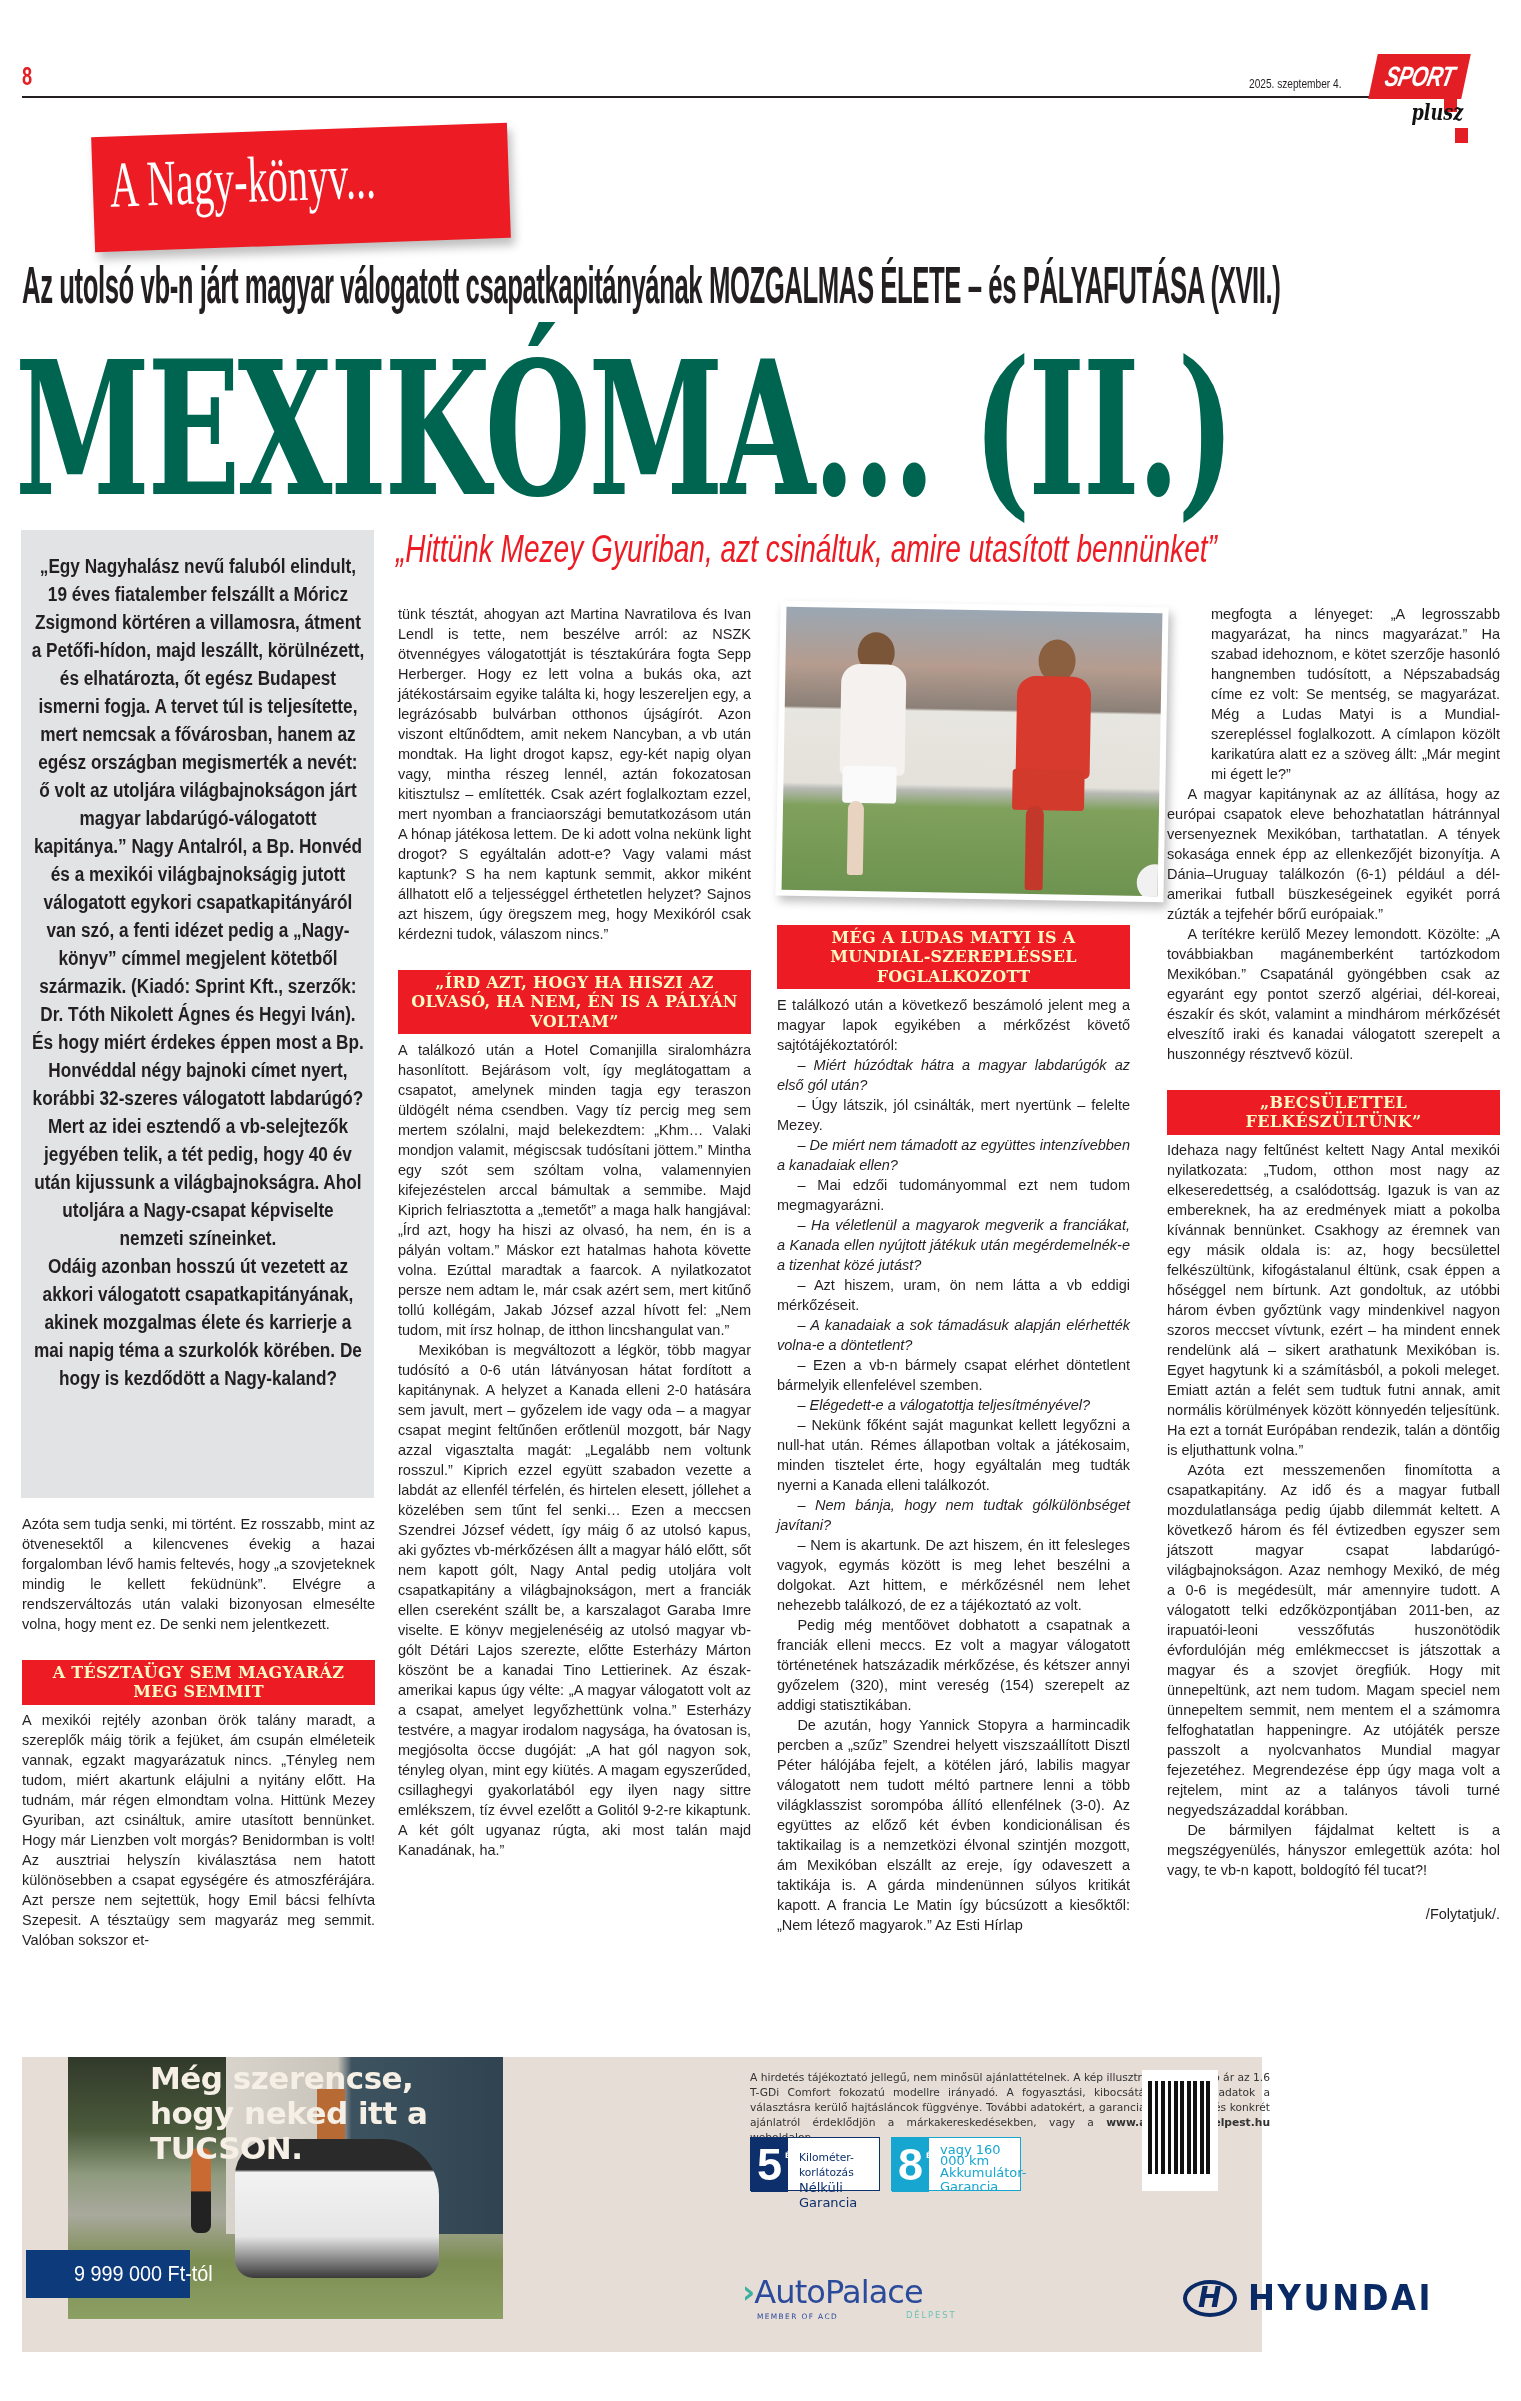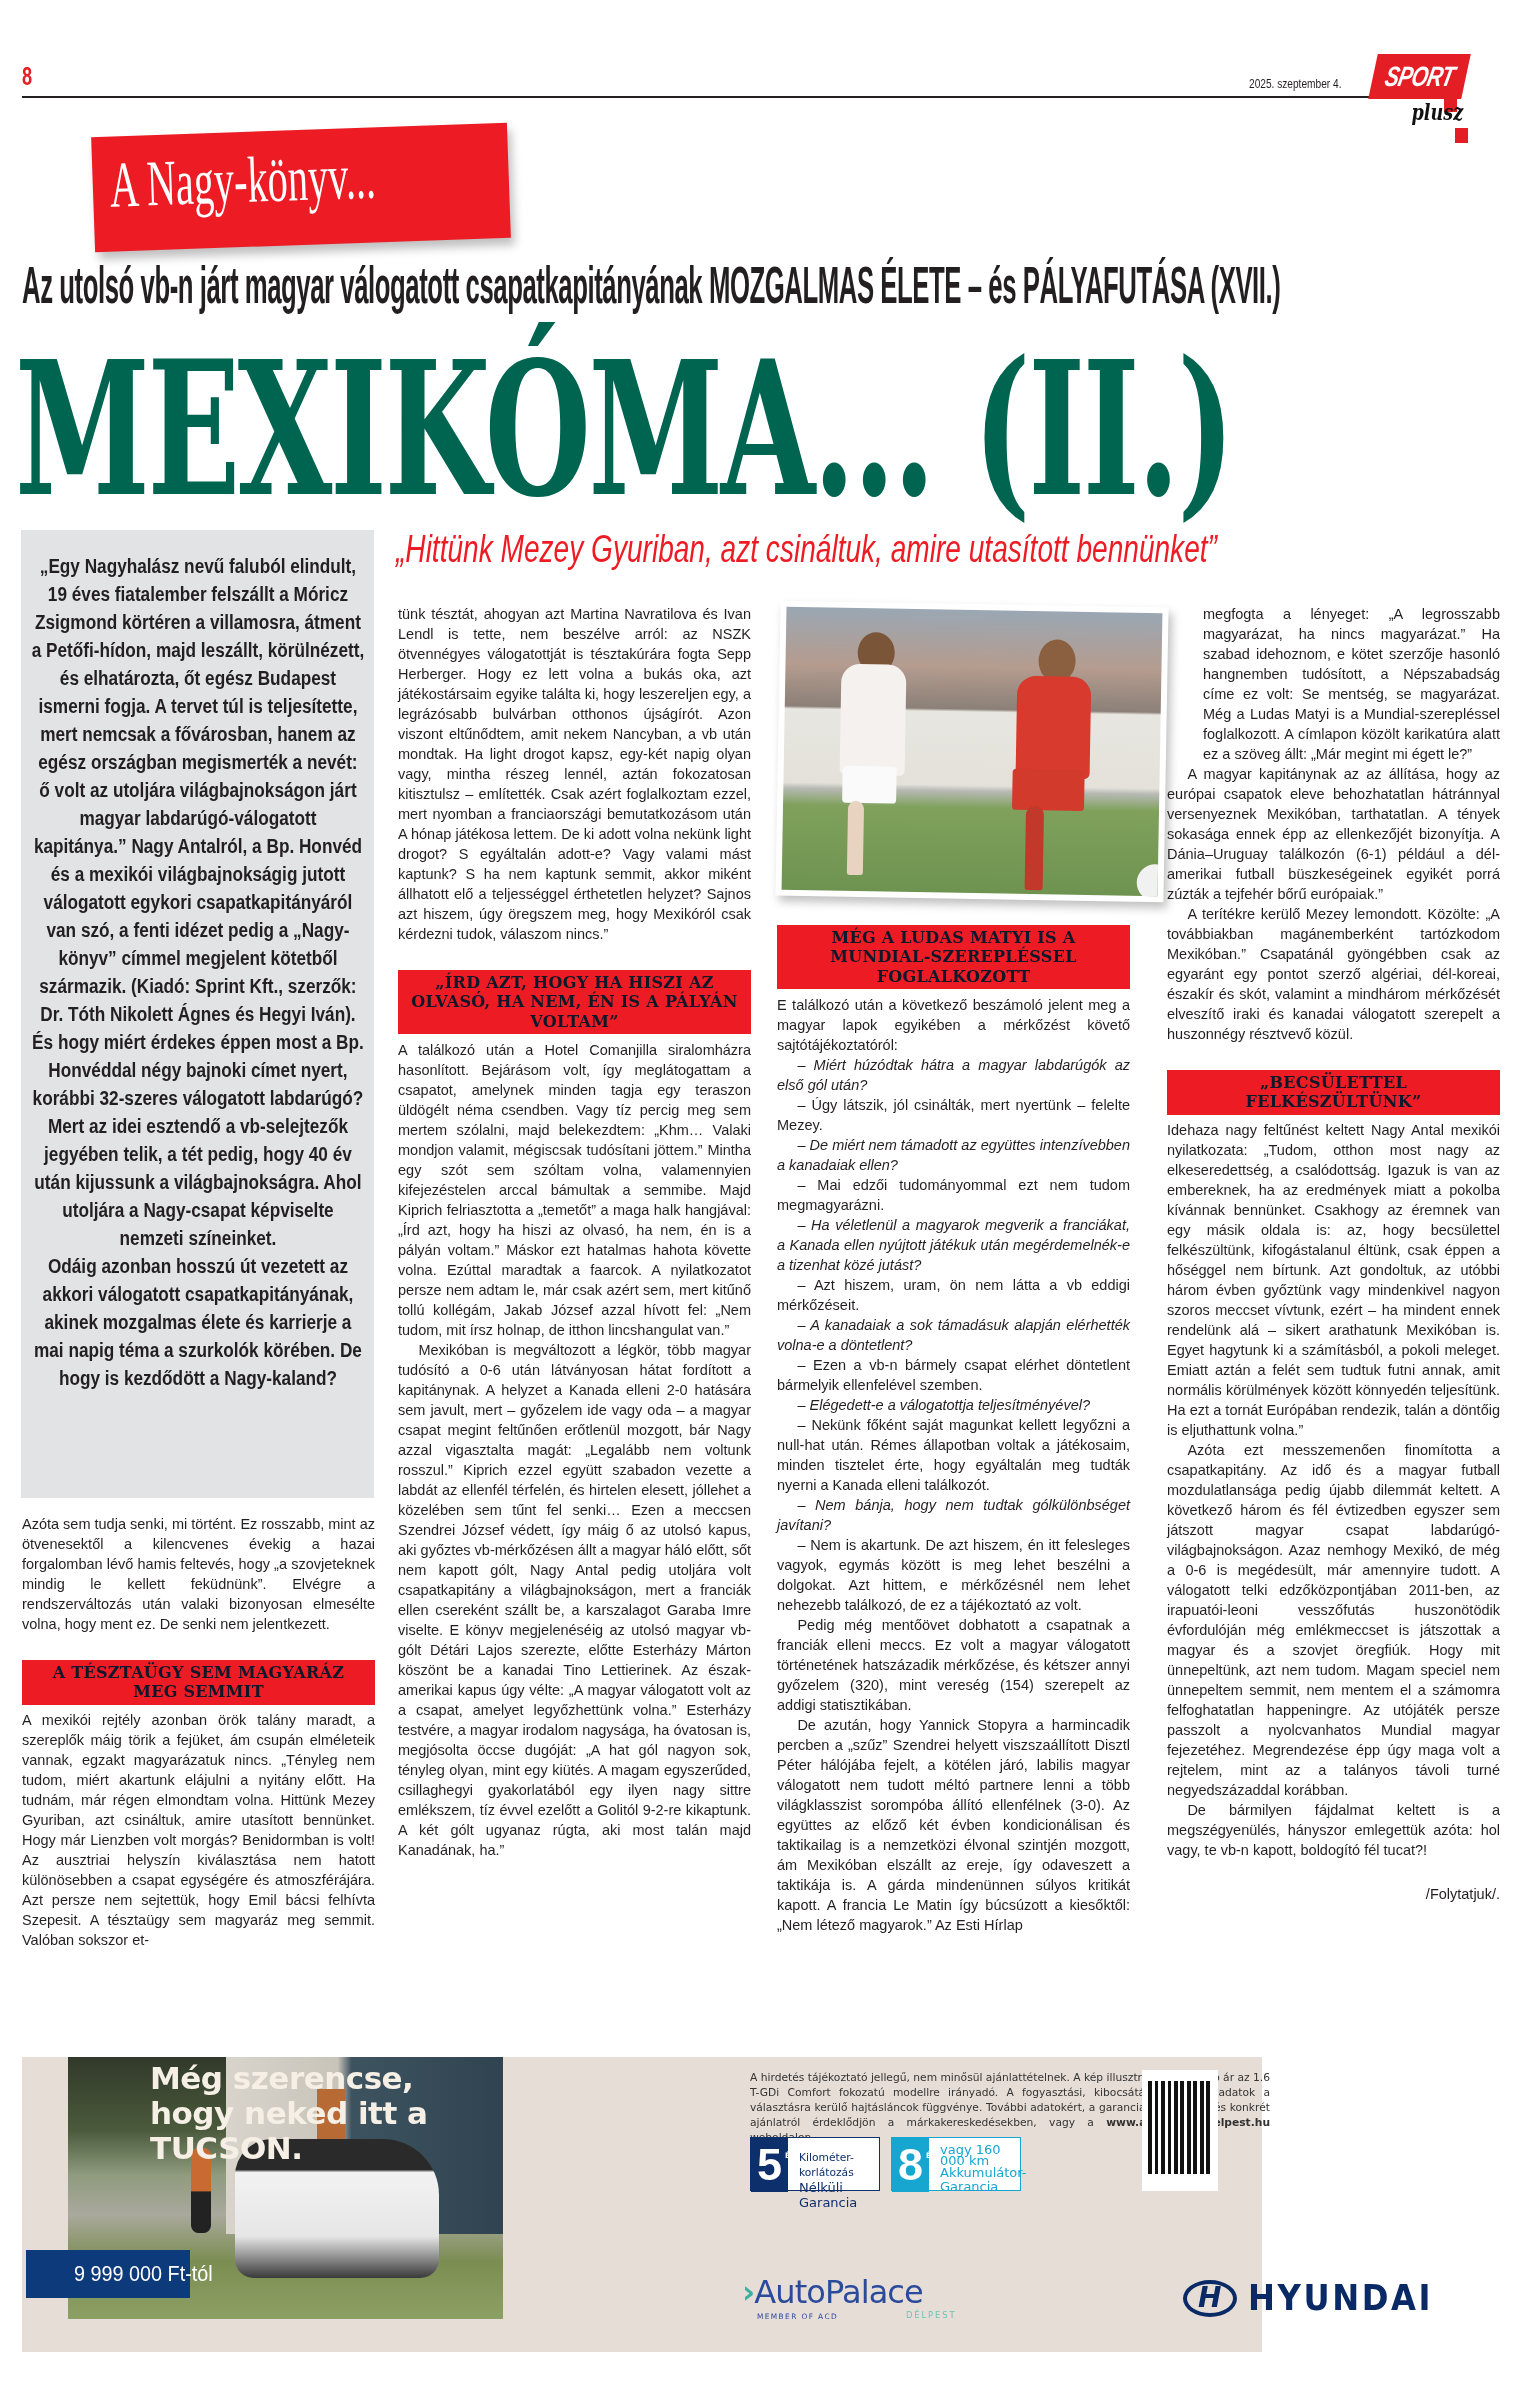--- a/index.html
+++ b/index.html
@@ -28,21 +28,21 @@
   
   .intro { position: absolute; left: 21.4px; top: 530px; width: 353px; height: 968px; background: #e1e3e5; padding: 22px 9.3px 0 9.3px; text-align: center; }
   .intro p { font: bold 20px "Liberation Sans", sans-serif; line-height: 28px; color: #231f20; transform: scaleX(0.86); transform-origin: center; width: 116%; margin-left: -8%; }
 
   .pull-quote { position: absolute; left: 396px; top: 527px; font: italic 39px "Liberation Sans", sans-serif; color: #ed1c24; white-space: nowrap; transform: scaleX(0.72); transform-origin: left; }
 
   .col { position: absolute; font: 14.5px "Liberation Sans", sans-serif; line-height: 20px; text-align: justify; color: #231f20; }
   .col p { margin: 0; }
   .col p.ind { text-indent: 20.4px; }
   .col p.q { text-indent: 20.4px; font-style: italic; }
-  .subhd { background: #ed1c24; color: #0f172a; text-align: center; font: bold 16px "DejaVu Serif", serif; line-height: 19.5px; padding: 2.8px 5.6px; margin: 26px 0 5.6px 0; letter-spacing: 0.3px; }
+  .subhd { background: #ed1c24; color: #fef9c3; text-align: center; font: bold 16px "DejaVu Serif", serif; line-height: 19.5px; padding: 2.8px 5.6px; margin: 26px 0 5.6px 0; letter-spacing: 0.3px; }
 
   
   .photo { position: absolute; left: 778px; top: 604px; width: 388px; height: 295px; transform: rotate(1deg); background: #fff; box-shadow: 3.7px 5.6px 9.3px rgba(0,0,0,0.25); padding: 5.6px; }
   .photo .scene { width: 100%; height: 100%; position: relative; overflow: hidden;
     background: linear-gradient(180deg, #9aa7b3 0%, #b59c8f 20%, #8b8078 35%, #e8e6e0 36%, #e3e1da 62%, #b7b9b4 64%, #7fa15c 70%, #6e9350 100%); }
   .photo .player { position: absolute; border-radius: 18.6px 18.6px 5.6px 5.6px; }
   .photo .p1 { left: 56px; top: 56px; width: 65px; height: 111px; background: #f4f1ee; }
   .photo .p1s { left: 59px; top: 158px; width: 54px; height: 37px; background: #fafafa; border-radius: 3.7px; }
   .photo .p1l { left: 65px; top: 193px; width: 16.7px; height: 74px; background: #e8d2c0; }
   .photo .p2 { left: 232px; top: 65px; width: 74px; height: 102px; background: #d83a2e; }
@@ -163,21 +163,21 @@
     <p class="ind">– Nekünk főként saját magunkat kellett legyőzni a null-hat után. Rémes állapotban voltak a játékosaim, minden tisztelet érte, hogy egyáltalán meg tudták nyerni a Kanada elleni találkozót.</p>
     <p class="q">– Nem bánja, hogy nem tudtak gólkülönbséget javítani?</p>
     <p class="ind">– Nem is akartunk. De azt hiszem, én itt felesleges vagyok, egymás között is meg lehet beszélni a dolgokat. Azt hittem, e mérkőzésnél nem lehet nehezebb találkozó, de ez a tájékoztató az volt.</p>
     <p class="ind">Pedig még mentőövet dobhatott a csapatnak a franciák elleni meccs. Ez volt a magyar válogatott történetének hatszázadik mérkőzése, és kétszer annyi győzelem (320), mint vereség (154) szerepelt az addigi statisztikában.</p>
     <p class="ind">De azután, hogy Yannick Stopyra a harmincadik percben a „szűz” Szendrei helyett viszszaállított Disztl Péter hálójába fejelt, a kötélen járó, labilis magyar válogatott nem tudott méltó partnere lenni a több világklasszist sorompóba állító ellenfélnek (3-0). Az együttes az előző két évben kondicionálisan és taktikailag is a nemzetközi élvonal szintjén mozgott, ám Mexikóban elszállt az ereje, így odaveszett a taktikája is. A gárda mindenünnen súlyos kritikát kapott. A francia Le Matin így búcsúzott a kiesőktől: „Nem létező magyarok.” Az Esti Hírlap</p>
   </div>
 
 <div class="col" id="col4" style="left:1167px; top:604px; width:333px;">
     <div style="padding-left: 0px; shape-outside: none;">
       <div style="float: left; width: 0px; height: 0px;"></div>
-      <p class="" style="margin-left: 0px; padding-left: 36px;">megfogta a lényeget: „A legrosszabb magyarázat, ha nincs magyarázat.” Ha szabad idehoznom, e kötet szerzője hasonló hangnemben tudósított, a Népszabadság címe ez volt: Se mentség, se magyarázat. Még a Ludas Matyi is a Mundial-szerepléssel foglalkozott. A címlapon közölt karikatúra alatt ez a szöveg állt: „Már megint mi égett le?”</p>
+      <p class="" style="margin-left: 8px; padding-left: 36px;">megfogta a lényeget: „A legrosszabb magyarázat, ha nincs magyarázat.” Ha szabad idehoznom, e kötet szerzője hasonló hangnemben tudósított, a Népszabadság címe ez volt: Se mentség, se magyarázat. Még a Ludas Matyi is a Mundial-szerepléssel foglalkozott. A címlapon közölt karikatúra alatt ez a szöveg állt: „Már megint mi égett le?”</p>
       <p class="ind" style="margin-left: 0px;">A magyar kapitánynak az az állítása, hogy az európai csapatok eleve behozhatatlan hátránnyal versenyeznek Mexikóban, tarthatatlan. A tények sokasága ennek épp az ellenkezőjét bizonyítja. A Dánia–Uruguay találkozón (6-1) például a dél-amerikai futball büszkeségeinek egyikét porrá zúzták a tejfehér bőrű európaiak.”</p>
       <p class="ind">A terítékre kerülő Mezey lemondott. Közölte: „A továbbiakban magánemberként tartózkodom Mexikóban.” Csapatánál gyöngébben csak az egyaránt egy pontot szerző algériai, dél-koreai, északír és skót, valamint a mindhárom mérkőzését elveszítő iraki és kanadai válogatott szerepelt a huszonnégy résztvevő közül.</p>
     </div>
     <div class="subhd">„BECSÜLETTEL FELKÉSZÜLTÜNK”</div>
     <p class="">Idehaza nagy feltűnést keltett Nagy Antal mexikói nyilatkozata: „Tudom, otthon most nagy az elkeseredettség, a csalódottság. Igazuk is van az embereknek, ha az eredmények miatt a pokolba kívánnak bennünket. Csakhogy az éremnek van egy másik oldala is: az, hogy becsülettel felkészültünk, kifogástalanul éltünk, csak éppen a hőséggel nem bírtunk. Azt gondoltuk, az utóbbi három évben győztünk vagy mindenkivel nagyon szoros meccset vívtunk, ezért – ha mindent ennek rendelünk alá – sikert arathatunk Mexikóban is. Egyet hagytunk ki a számításból, a pokoli meleget. Emiatt aztán a felét sem tudtuk futni annak, amit normális körülmények között könnyedén teljesítünk. Ha ezt a tornát Európában rendezik, talán a döntőig is eljuthattunk volna.”</p>
     <p class="ind">Azóta ezt messzemenően finomította a csapatkapitány. Az idő és a magyar futball mozdulatlansága pedig újabb dilemmát keltett. A következő három és fél évtizedben egyszer sem játszott magyar csapat labdarúgó-világbajnokságon. Azaz nemhogy Mexikó, de még a 0-6 is megédesült, már amennyire tudott. A válogatott telki edzőközpontjában 2011-ben, az irapuatói-leoni vesszőfutás huszonötödik évfordulóján még emlékmeccset is játszottak a magyar és a szovjet öregfiúk. Hogy mit ünnepeltünk, azt nem tudom. Magam speciel nem ünnepeltem semmit, nem mentem el a számomra felfoghatatlan happeningre. Az utójáték persze passzolt a nyolcvanhatos Mundial magyar fejezetéhez. Megrendezése épp úgy maga volt a rejtelem, mint az a talányos távoli turné negyedszázaddal korábban.</p>
     <p class="ind">De bármilyen fájdalmat keltett is a megszégyenülés, hányszor emlegettük azóta: hol vagy, te vb-n kapott, boldogító fél tucat?!</p>
     <p style="text-align: right; margin-top: 24px;">/Folytatjuk/.</p>
   </div>
 

